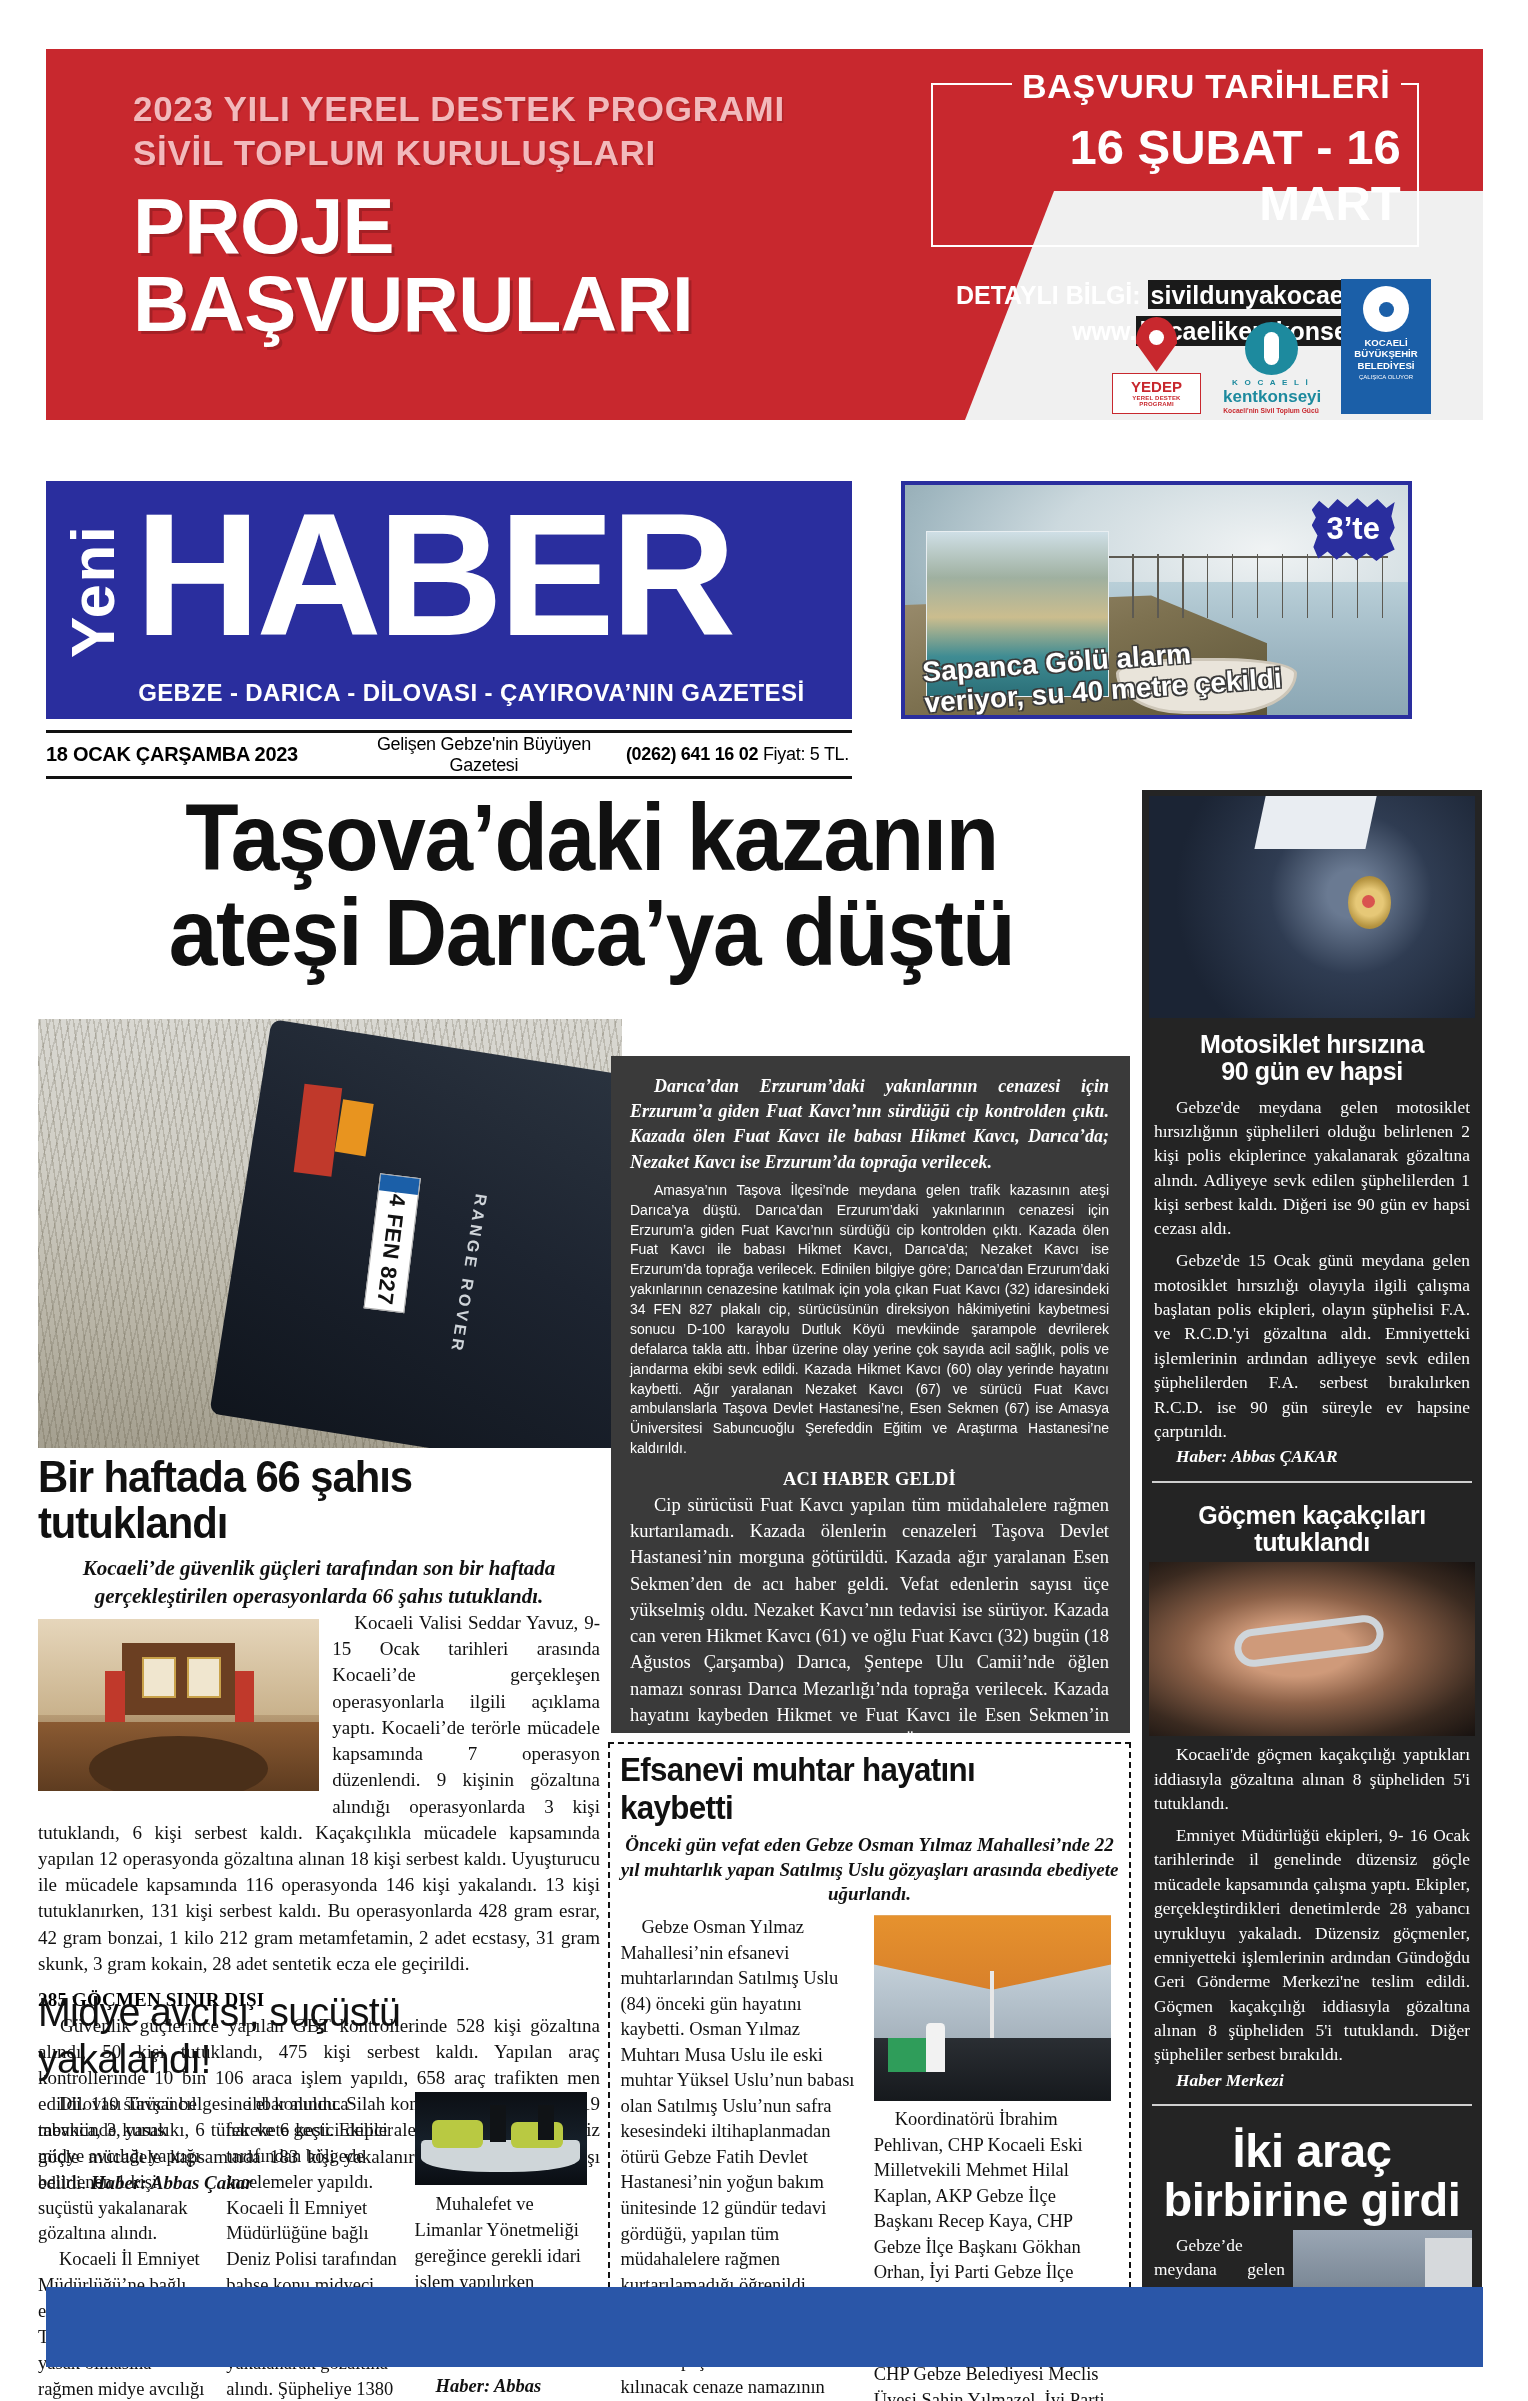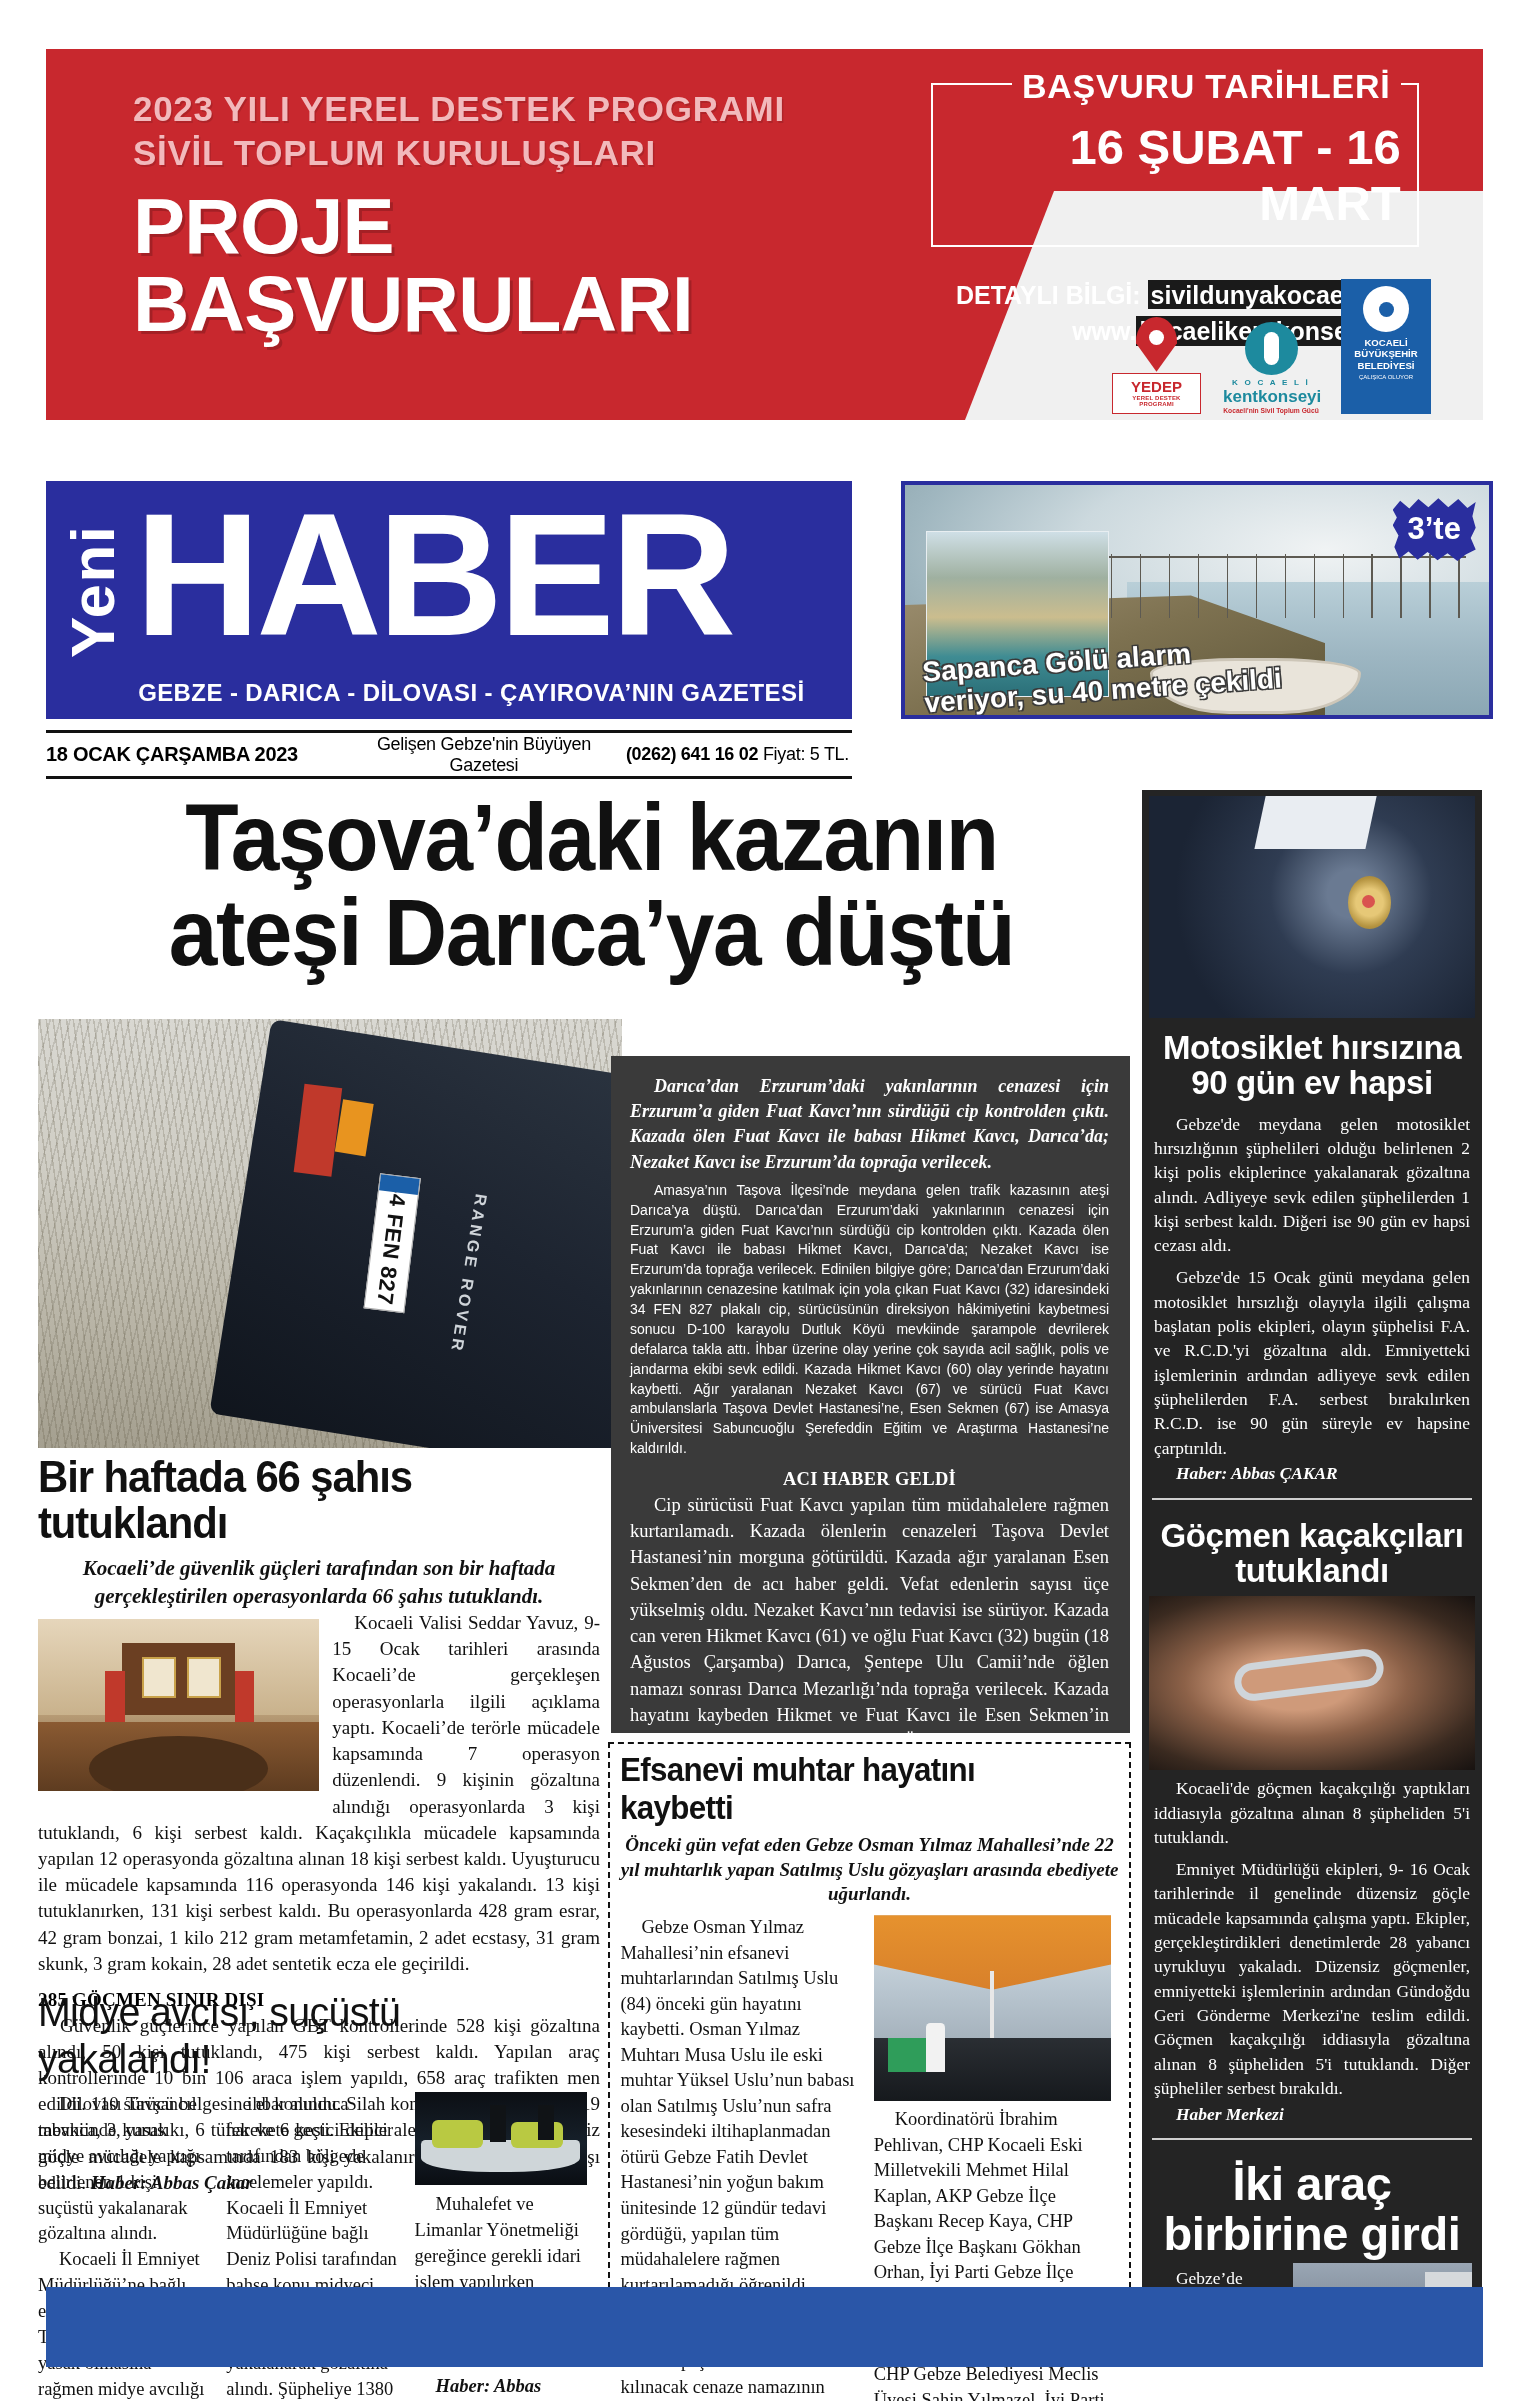--- a/index.html
+++ b/index.html
@@ -118,21 +118,21 @@
     font-weight:900; font-size:174px; line-height:1.05; letter-spacing:-4.4px;
   }
   .mast-sub{
     position:absolute; left:52px; bottom:12px; right:7.4px;
     color:#ffffff; font-family:"Liberation Sans", sans-serif;
     font-weight:900; font-size:24px; letter-spacing:0.4px; text-align:center;
   }
 
   
   .teaser{
-    position:absolute; left:901px; top:481px; width:592px; height:238px;
+    position:absolute; left:901px; top:481px; width:511px; height:238px;
     border:4.4px solid #2a2e9e; background:#bcd3df; overflow:hidden;
   }
   .teaser-photo{
     position:absolute; inset:0;
     background:
       radial-gradient(ellipse at 72% 28%, #f0f3f4 0%, #ccd9de 42%, #9fb6bf 70%, #7c939c 100%);
   }
   .teaser-water{
     position:absolute; left:38%; top:42%; right:0; bottom:0;
     background:linear-gradient(180deg,#b9cfd8 0%,#9db6c2 55%,#8ba7b4 100%);
@@ -288,21 +288,21 @@
     background:radial-gradient(circle,#e6c877 0 40%, #b59441 70%, #8d7231 100%);
   }
   .rc-photo-police .badge:after{
     content:""; position:absolute; left:14px; top:19px; width:13.3px;height:13.3px;border-radius:50%;background:#d9534f;
   }
   .rc-photo-police .white1{
     position:absolute; left:34%; top:0; width:34%; height:24%; background:#e9edf2; transform:skewX(-12deg);
   }
   .rc-h1{
     text-align:center; font-family:"Liberation Sans", sans-serif; font-weight:700;
-    font-size:33px; line-height:1.06; padding:13.3px 6px 4.4px 6px; letter-spacing:-0.4px;
+    font-size:25px; line-height:1.06; padding:13.3px 6px 4.4px 6px; letter-spacing:-0.4px;
   }
   .rc-body{
     padding:6px 12px 1.5px 12px; font-family:"Liberation Serif", serif;
     font-size:17.4px; line-height:1.40; text-indent:22px; text-align:justify;
   }
   .rc-byline{
     padding:1.5px 12px 7.4px 12px; text-indent:22px;
     font-family:"Liberation Serif", serif; font-weight:700; font-style:italic; font-size:17.4px;
   }
   .rc-rule{ height:2.2px; background:#cfcfcf; margin:6px 10.4px; }

